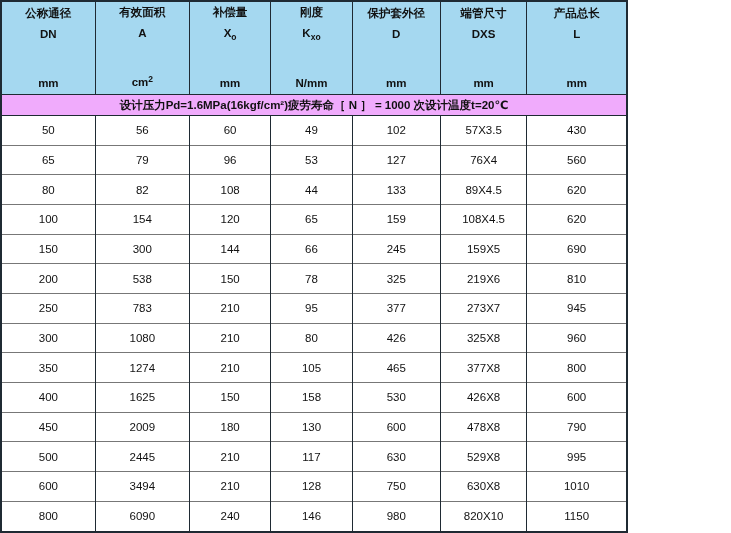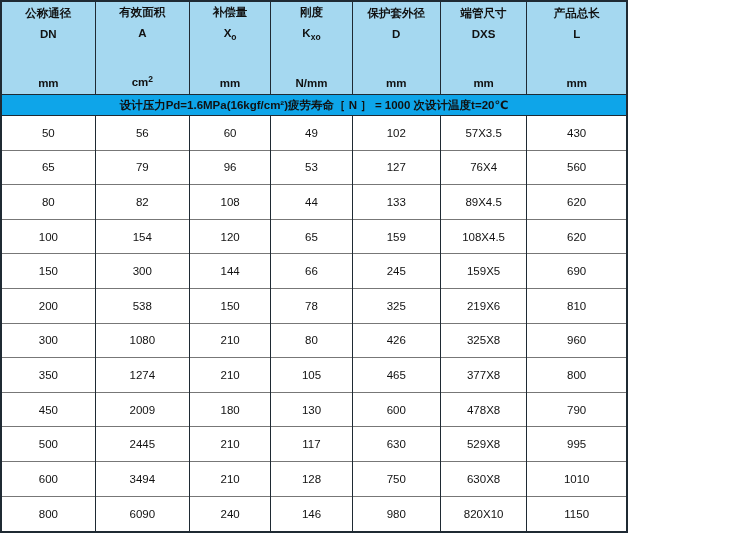--- a/index.html
+++ b/index.html
@@ -29,21 +29,21 @@
     background:var(--header-bg,#a5d8f0);
     height:68px;
     border-bottom:1px solid var(--border-dark,#1f2a33);
   }
   .h-title{font-weight:bold;font-size:11.5px;line-height:21px;}
   .h-sym{font-size:11.5px;line-height:21px;}
   .h-unit{font-size:11.5px;line-height:21px;margin-top:28px;}
   .sub{font-size:8.5px;position:relative;top:3px;}
   .sup{font-size:8.5px;position:relative;top:-4px;}
   td.note{
-    height:20px;background:#0ea5e9;
+    height:20px;background:#f0abfc;
     font-weight:bold;font-size:11.5px;
     border-bottom:1px solid var(--border-dark,#1f2a33);
   }
   tbody td{
     font-size:11.5px;
     border-top:1px solid var(--border-light,#777777);
   }
   tbody tr:first-child td{border-top:none;}
 </style>
 </head>
@@ -151,36 +151,54 @@
         <tr>
           <td>200</td>
           <td>538</td>
           <td>150</td>
           <td>78</td>
           <td>325</td>
           <td>219X6</td>
           <td>810</td>
         </tr>
         <tr>
+          <td>250</td>
+          <td>783</td>
+          <td>210</td>
+          <td>95</td>
+          <td>377</td>
+          <td>273X7</td>
+          <td>945</td>
+        </tr>
+        <tr>
           <td>300</td>
           <td>1080</td>
           <td>210</td>
           <td>80</td>
           <td>426</td>
           <td>325X8</td>
           <td>960</td>
         </tr>
         <tr>
           <td>350</td>
           <td>1274</td>
           <td>210</td>
           <td>105</td>
           <td>465</td>
           <td>377X8</td>
           <td>800</td>
+        </tr>
+        <tr>
+          <td>400</td>
+          <td>1625</td>
+          <td>150</td>
+          <td>158</td>
+          <td>530</td>
+          <td>426X8</td>
+          <td>600</td>
         </tr>
         <tr>
           <td>450</td>
           <td>2009</td>
           <td>180</td>
           <td>130</td>
           <td>600</td>
           <td>478X8</td>
           <td>790</td>
         </tr>

